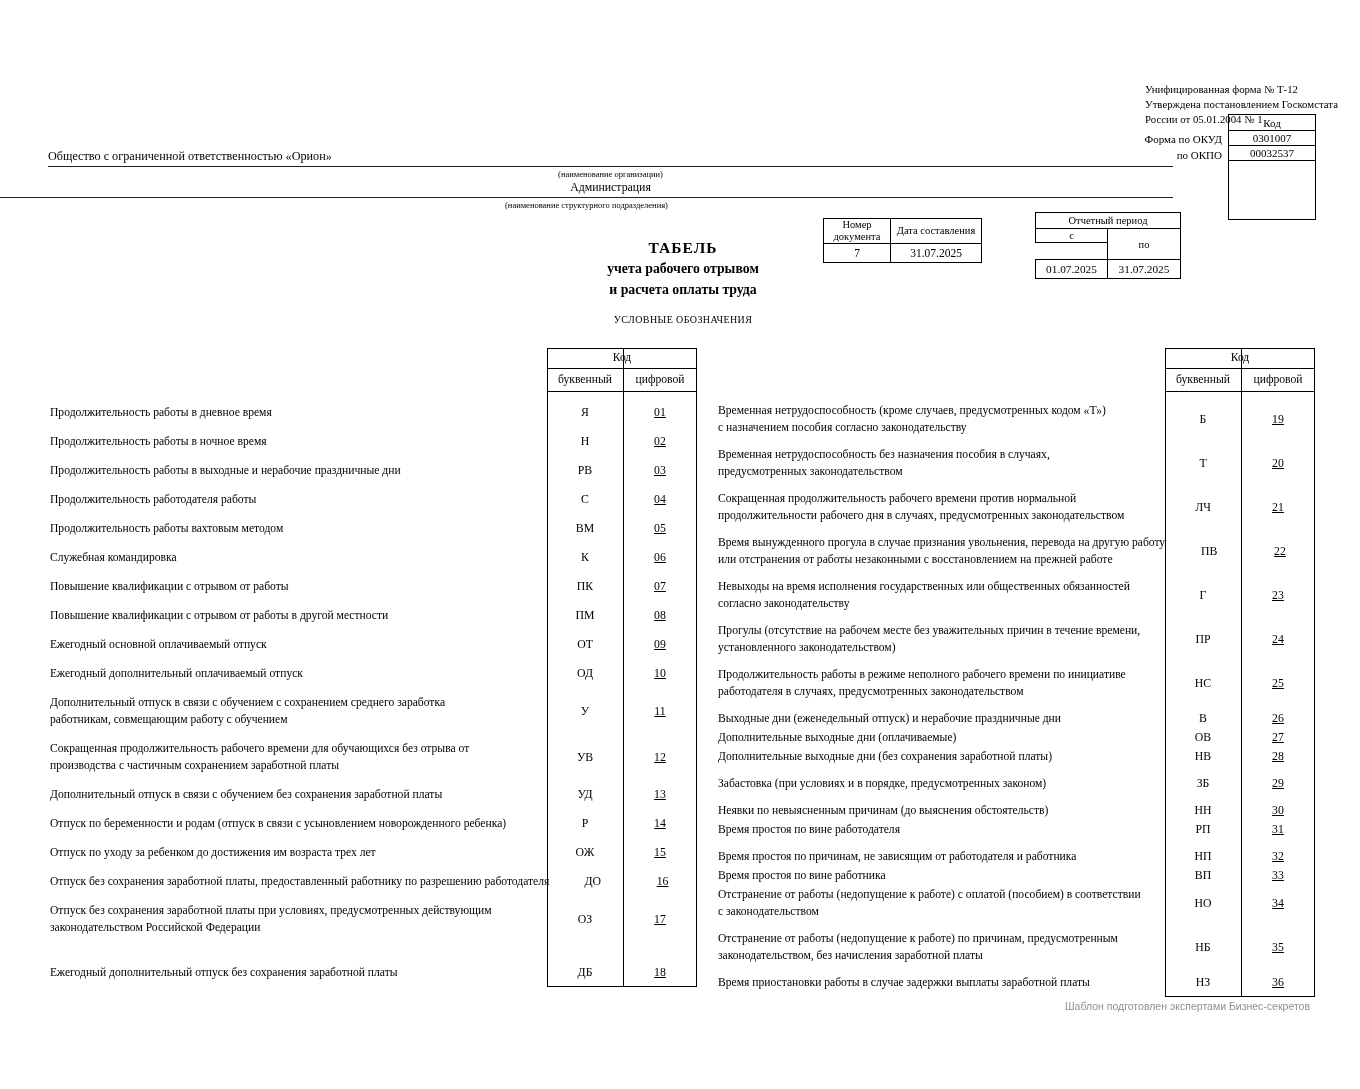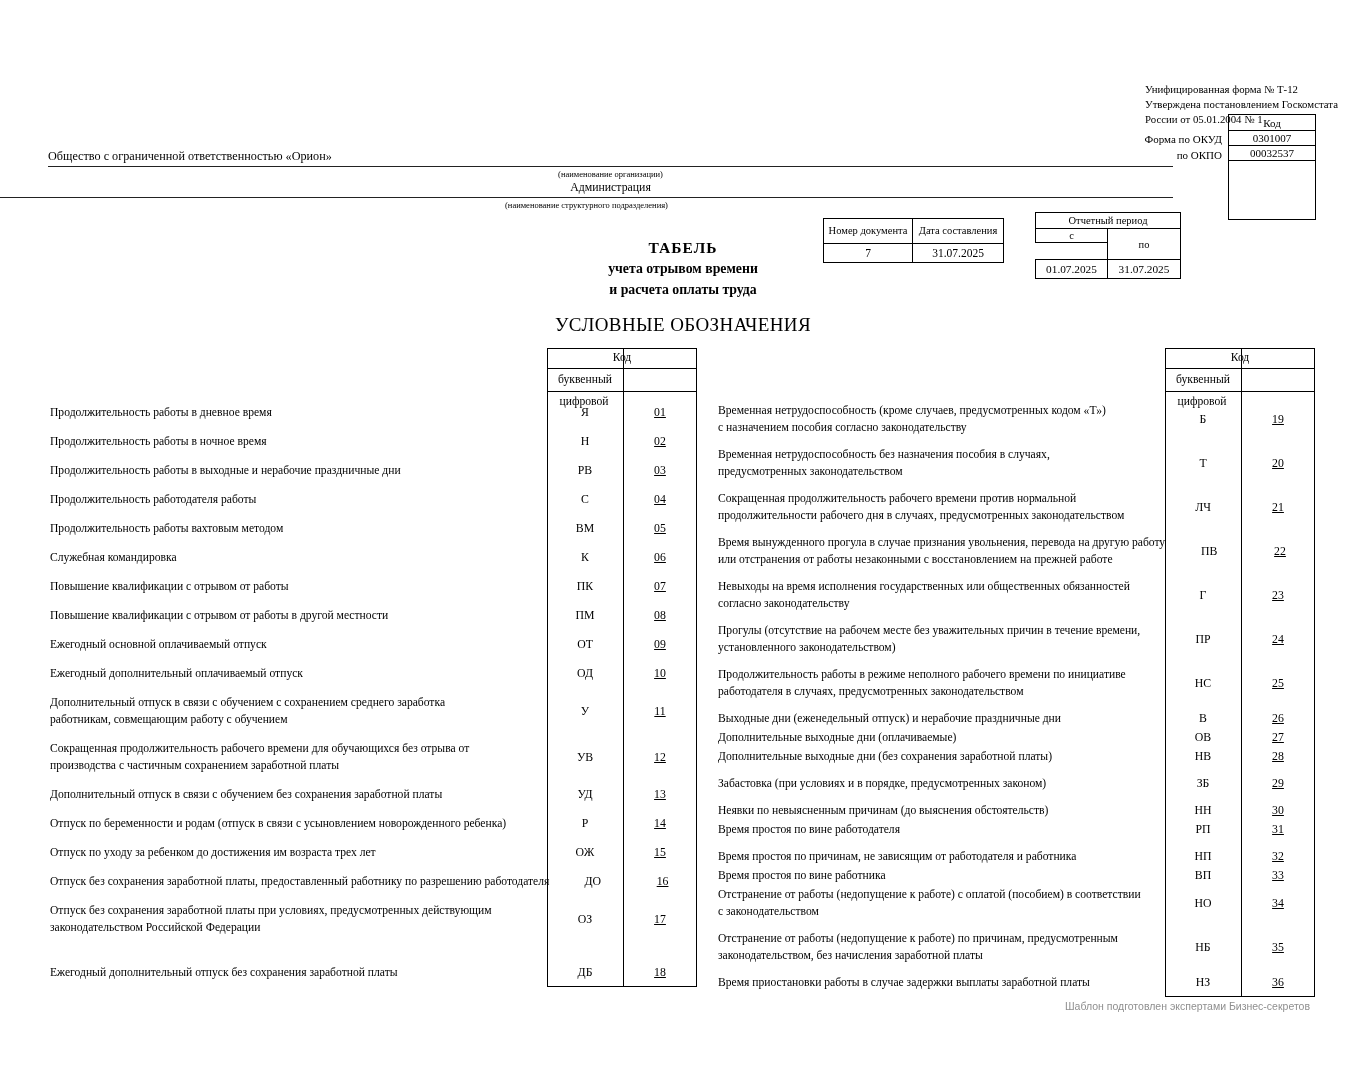--- a/index.html
+++ b/index.html
@@ -20,44 +20,44 @@
   .org-name{left:48px;top:149px;width:1125px;font-size:12.2px;font-weight:normal;}
   .org-line1{left:48px;top:166px;width:1125px;border-top:1.5px solid #222;}
   .org-cap1{left:48px;top:169px;width:1125px;text-align:center;font-size:8.5px;}
   .dept-name{left:48px;top:180px;width:1125px;text-align:center;font-size:11.8px;}
   .org-line2{left:0px;top:197px;width:1173px;border-top:1.5px solid #222;}
   .org-cap2{left:0px;top:200px;width:1173px;text-align:center;font-size:8.5px;}
   
   .cellflex{box-sizing:border-box;border:1px solid #000;display:flex;align-items:center;justify-content:center;text-align:center;}
   .doc-table{left:823px;top:218px;width:181px;font-size:10.5px;}
   .doc-row{display:flex;}
-  .doc-c1{width:90px;text-align:center;}
+  .doc-c1{width:68px;text-align:center;}
   .doc-c2{width:92px;margin-left:-1px;}
   .doc-h{height:26px;line-height:12px;}
   .doc-v{height:20px;margin-top:-1px;font-size:11.5px;}
   .pt{left:1035px;top:212px;width:146px;font-size:10.5px;}
   .pt-full{width:146px;height:17px;}
   .pt-half1{width:73px;height:15px;margin-top:-1px;}
   .pt-half2{width:74px;height:32px;margin-top:-1px;margin-left:-1px;}
   .pt-v1{width:73px;height:20px;margin-top:-1px;font-size:11.3px;}
   .pt-v2{width:74px;height:20px;margin-top:-1px;margin-left:-1px;font-size:11.3px;}
   
   .title{left:473px;top:237px;width:420px;text-align:center;font-weight:bold;}
   .title-l1{font-size:15.5px;letter-spacing:1px;line-height:21px;}
   .title-l2{font-size:13.8px;line-height:21px;}
-  .section-title{left:473px;top:314px;width:420px;text-align:center;font-size:19px;letter-spacing:0.4px;}
+  .section-title{left:473px;top:314px;width:420px;text-align:center;font-size:10px;letter-spacing:0.4px;}
   
   .legend{position:absolute;top:348px;padding-bottom:6px;}
   .legend-left{left:50px;width:647px;}
   .legend-right{left:718px;width:597px;}
   .code-overlay{position:absolute;top:0;right:0;bottom:0;width:150px;border:1.5px solid #000;box-sizing:border-box;pointer-events:none;}
   .code-overlay::before{content:"";position:absolute;top:0;bottom:0;left:75px;border-left:1px solid #000;}
   .legend-head{margin-left:auto;width:150px;box-sizing:border-box;font-size:11.6px;}
   .lh-kod{height:20px;line-height:20px;text-align:center;border-bottom:1px solid #000;}
-  .lh-sub{display:flex;height:22px;line-height:22px;border-bottom:1px solid #000;flex-direction:column;}
+  .lh-sub{display:flex;height:22px;line-height:22px;border-bottom:1px solid #000;}
   .lh-sub span{display:block;text-align:center;}
   .lh-letter{width:76px;}
   .lh-num{width:74px;}
   .lrow{display:flex;align-items:center;}
   .legend-left .lrow{margin-top:12px;}
   .legend-right .lrow{margin-top:10px;}
   .legend .lrow.tight{margin-top:2px;}
   .legend .lrow.gap{margin-top:28px;}
   .desc{flex:1;padding-right:8px;font-size:11.6px;line-height:17px;white-space:nowrap;}
   .cl{width:76px;text-align:center;font-size:11.8px;}
@@ -112,21 +112,21 @@
       <div class="cellflex pt-half2">по</div>
     </div>
     <div class="doc-row">
       <div class="cellflex pt-v1">01.07.2025</div>
       <div class="cellflex pt-v2">31.07.2025</div>
     </div>
   </div>
 
   <div class="abs title">
     <div class="title-l1">ТАБЕЛЬ</div>
-    <div class="title-l2">учета отрывом времени</div>
+    <div class="title-l2">учета рабочего отрывом</div>
     <div class="title-l2">и расчета оплаты труда</div>
   </div>
 
   <div class="abs section-title">УСЛОВНЫЕ ОБОЗНАЧЕНИЯ</div>
 
   <div class="legend legend-left">
     <div class="code-overlay"></div>
     <div class="legend-head">
       <div class="lh-kod">Код</div>
       <div class="lh-sub">

